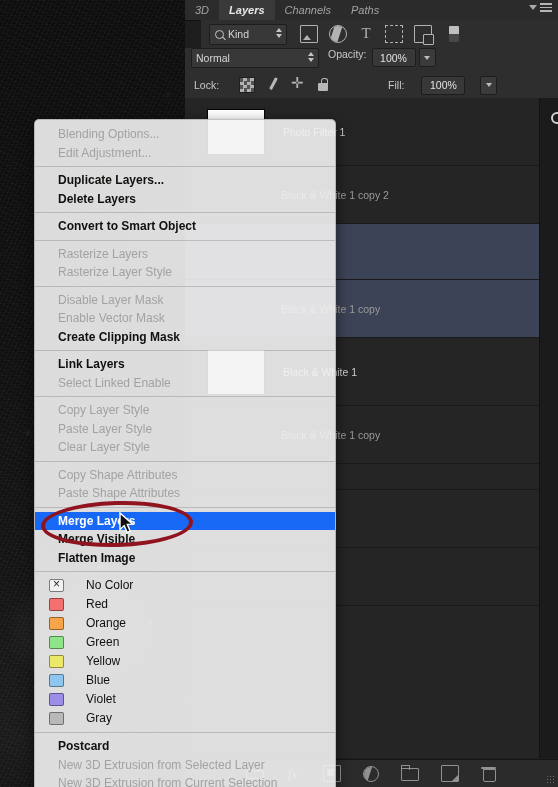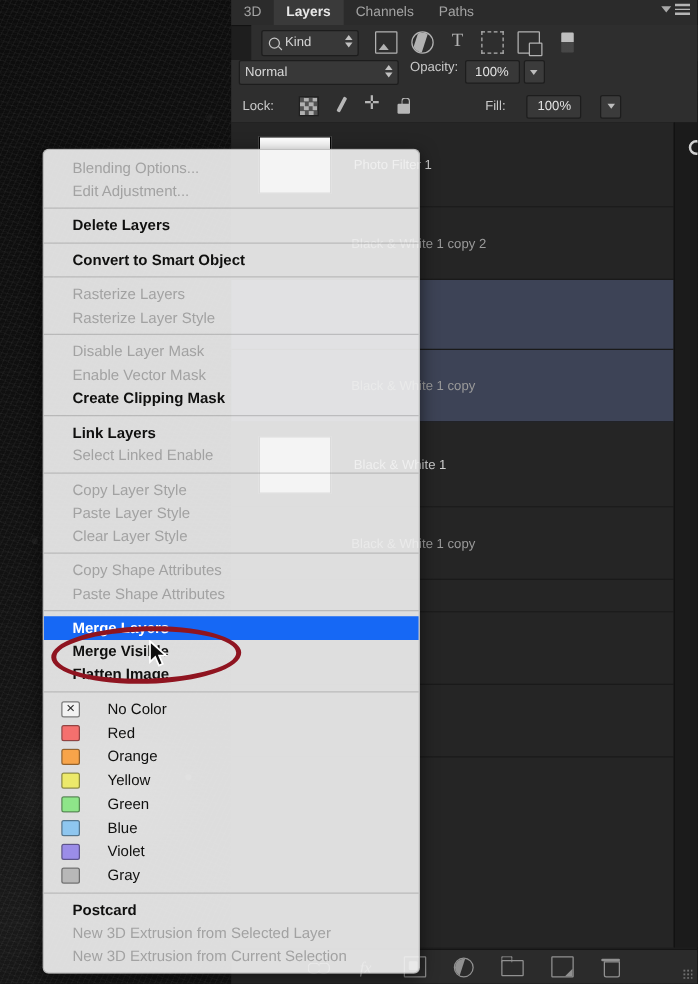--- a/index.html
+++ b/index.html
@@ -33,21 +33,21 @@
     background:
       radial-gradient(ellipse 120px 90px at 16% 80%, rgba(160,160,160,.20), transparent 70%),
       radial-gradient(ellipse 90px 70px at 30% 30%, rgba(120,120,120,.10), transparent 70%);
   }
 
   
   .panel{position:absolute;left:185px;top:0;width:373px;height:787px;background:#1e1e1e;}
   .panel-tabs{
     position:absolute;left:0;top:0;width:373px;height:20px;
     background:#2b2b2b;border-bottom:1px solid #121212;
-    display:flex;align-items:center;
+    display:flex;align-items:center;font-style:italic;
   }
   .ptab{
     height:20px;line-height:20px;padding:0 10px;font-size:11px;color:#a3a3a3;
     font-family:"Liberation Sans", sans-serif;
   }
   .ptab.active{background:#3a3a3a;color:#e8e8e8;font-weight:bold;}
   .panel-menu-btn{position:absolute;right:6px;top:3px;display:flex;align-items:center;gap:3px;}
   .tri-down{width:0;height:0;border-left:4px solid transparent;border-right:4px solid transparent;border-top:5px solid #a9a9a9;}
   .hamb{display:flex;flex-direction:column;gap:2px;}
   .hamb i{display:block;width:12px;height:1.5px;background:#b5b5b5;}
@@ -307,20 +307,21 @@
       <span class="grip"></span>
     </div>
   </div>
 
   <div class="gear-mini"></div>
 
   <div class="ctxmenu" id="ctxmenu">
       <div class="mi disabled">Blending Options...</div>
       <div class="mi disabled">Edit Adjustment...</div>
       <div class="sep"></div>
+      <div class="mi enabled">Duplicate Layers...</div>
       <div class="mi enabled">Delete Layers</div>
       <div class="sep"></div>
       <div class="mi enabled">Convert to Smart Object</div>
       <div class="sep"></div>
       <div class="mi disabled">Rasterize Layers</div>
       <div class="mi disabled">Rasterize Layer Style</div>
       <div class="sep"></div>
       <div class="mi disabled">Disable Layer Mask</div>
       <div class="mi disabled">Enable Vector Mask</div>
       <div class="mi enabled">Create Clipping Mask</div>
@@ -345,26 +346,26 @@
       </div>
       <div class="mi color">
         <span class="sw" style="background: rgb(244, 112, 110);"></span>
         <span>Red</span>
       </div>
       <div class="mi color">
         <span class="sw" style="background: rgb(247, 164, 74);"></span>
         <span>Orange</span>
       </div>
       <div class="mi color">
+        <span class="sw" style="background: rgb(142, 229, 137);"></span>
+        <span>Green</span>
+      </div>
+      <div class="mi color">
         <span class="sw" style="background: rgb(236, 233, 106);"></span>
         <span>Yellow</span>
-      </div>
-      <div class="mi color">
-        <span class="sw" style="background: rgb(142, 229, 137);"></span>
-        <span>Green</span>
       </div>
       <div class="mi color">
         <span class="sw" style="background: rgb(142, 198, 239);"></span>
         <span>Blue</span>
       </div>
       <div class="mi color">
         <span class="sw" style="background: rgb(155, 141, 232);"></span>
         <span>Violet</span>
       </div>
       <div class="mi color">

